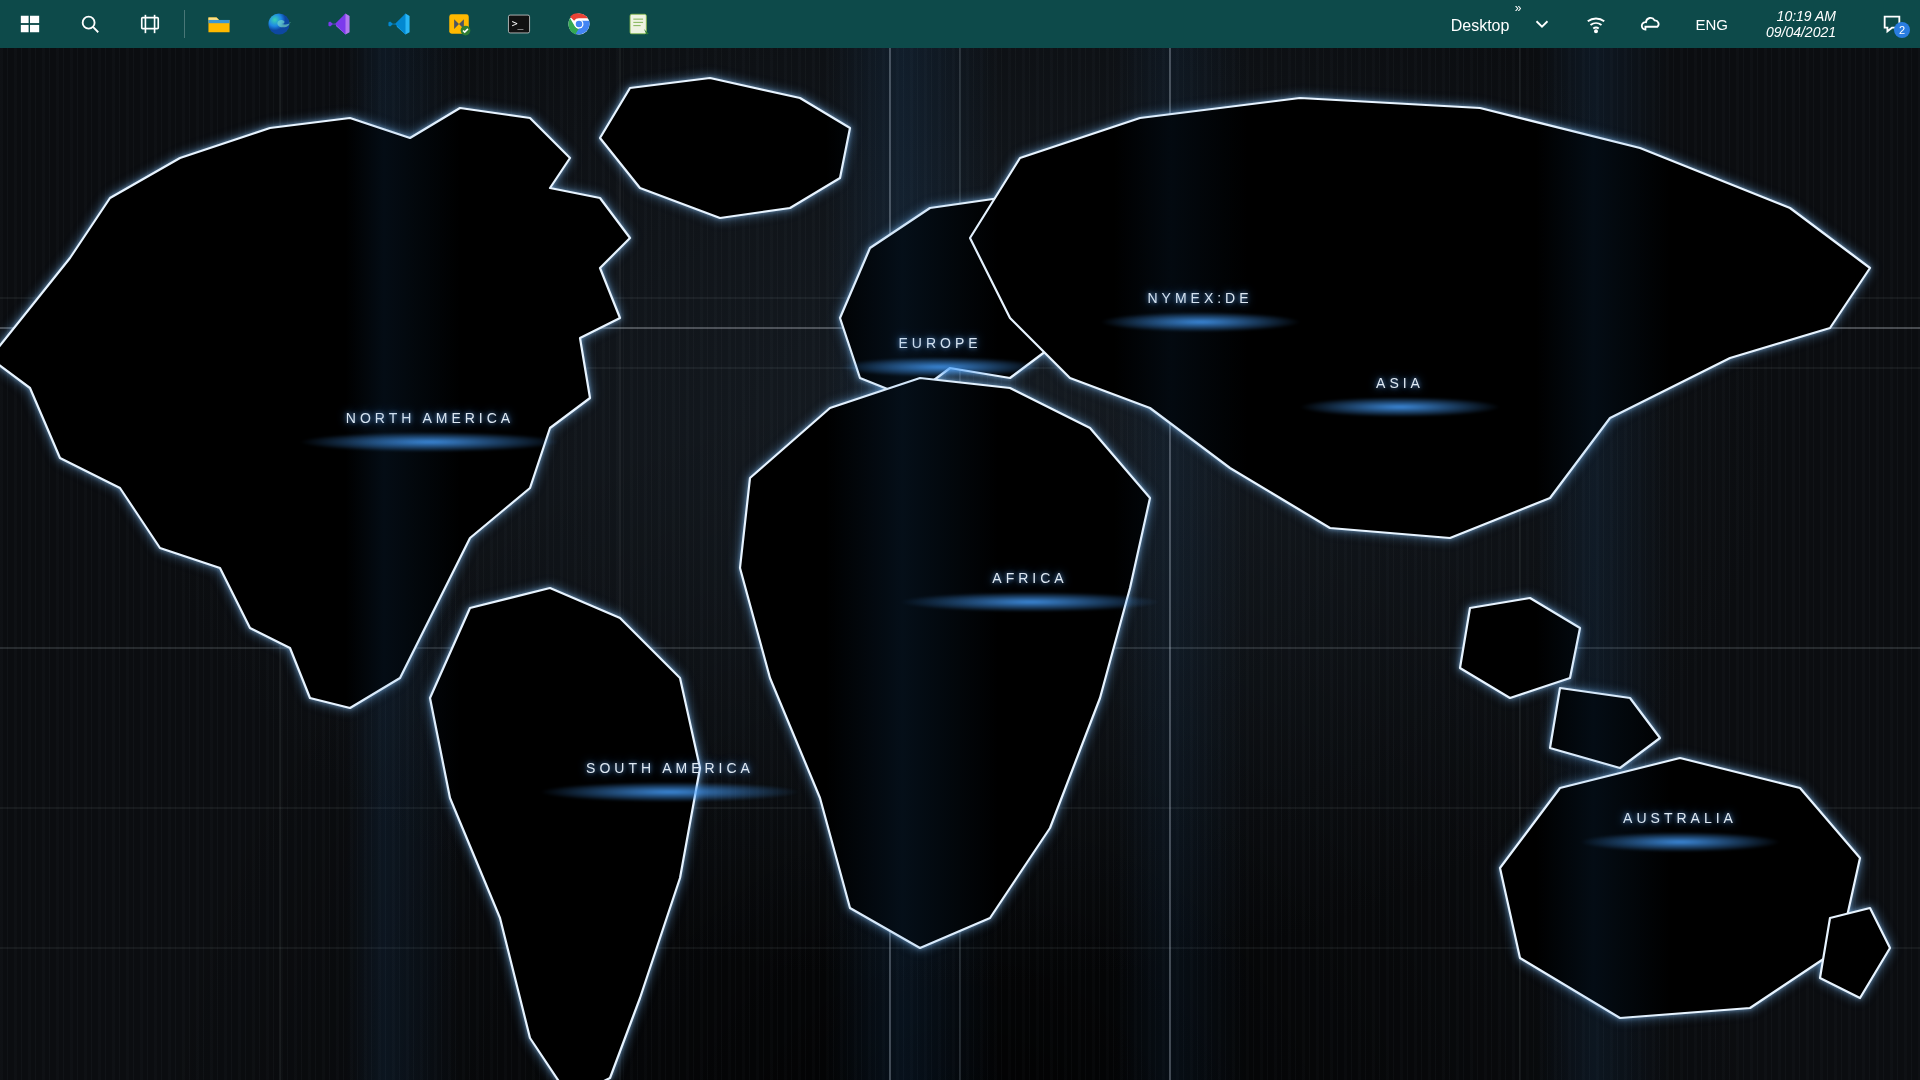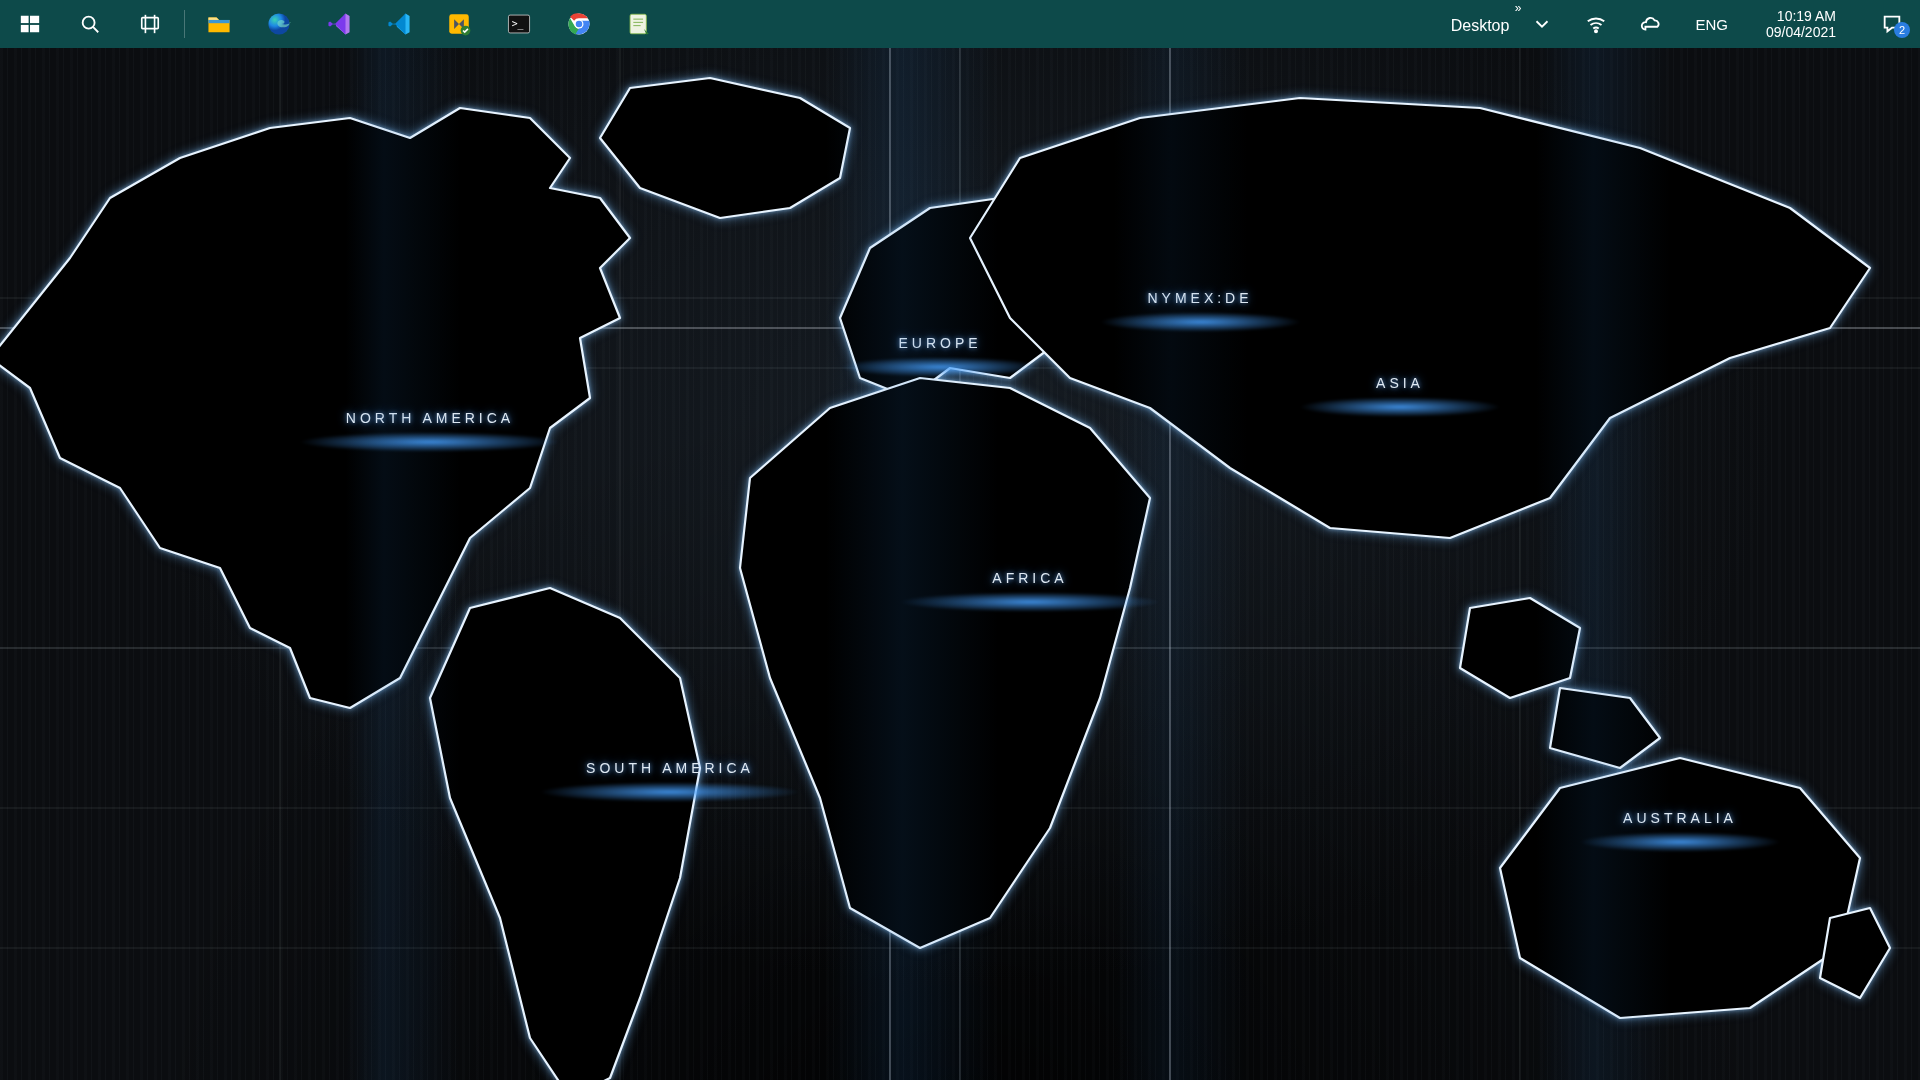--- a/index.html
+++ b/index.html
@@ -29,21 +29,21 @@
     flex-direction: column; padding: 4px 14px 0 14px; position:relative; cursor:pointer;
     color:#fff; font-size:16px;
   }
   .toolbar-label .chev { position:absolute; top:2px; right:2px; font-size:12px; line-height:1; color:#fff; }
 
   .tray { display:flex; align-items:center; height:100%; gap:16px; }
   .tray .tbtn {
     height:48px; padding:0 8px; display:flex; align-items:center; justify-content:center; cursor:pointer;
   }
   .lang { font-size:15px; color:#fff; padding:0 10px; height:48px; display:flex; align-items:center; cursor:pointer;}
-  .clock { text-align:right; font-size:14px; color:#fff; padding:0 12px; height:32px; display:flex; flex-direction:column; justify-content:center; cursor:pointer;}
+  .clock { text-align:right; font-size:14px; color:#fff; padding:0 12px; height:32px; display:flex; flex-direction:column; justify-content:center; cursor:pointer;font-style:italic;}
   .action-center { height:48px; width:56px; display:flex; align-items:center; justify-content:center; position:relative; cursor:pointer;}
   .badge {
     position:absolute; right:10px; bottom:10px; min-width:16px; height:16px; border-radius:8px;
     background:#2a7de1; color:#fff; font-size:11px; line-height:16px; text-align:center; padding:0 2px;
   }
 
   
   .desktop {
     position:absolute; top:48px; left:0; right:0; bottom:0;
     background:

